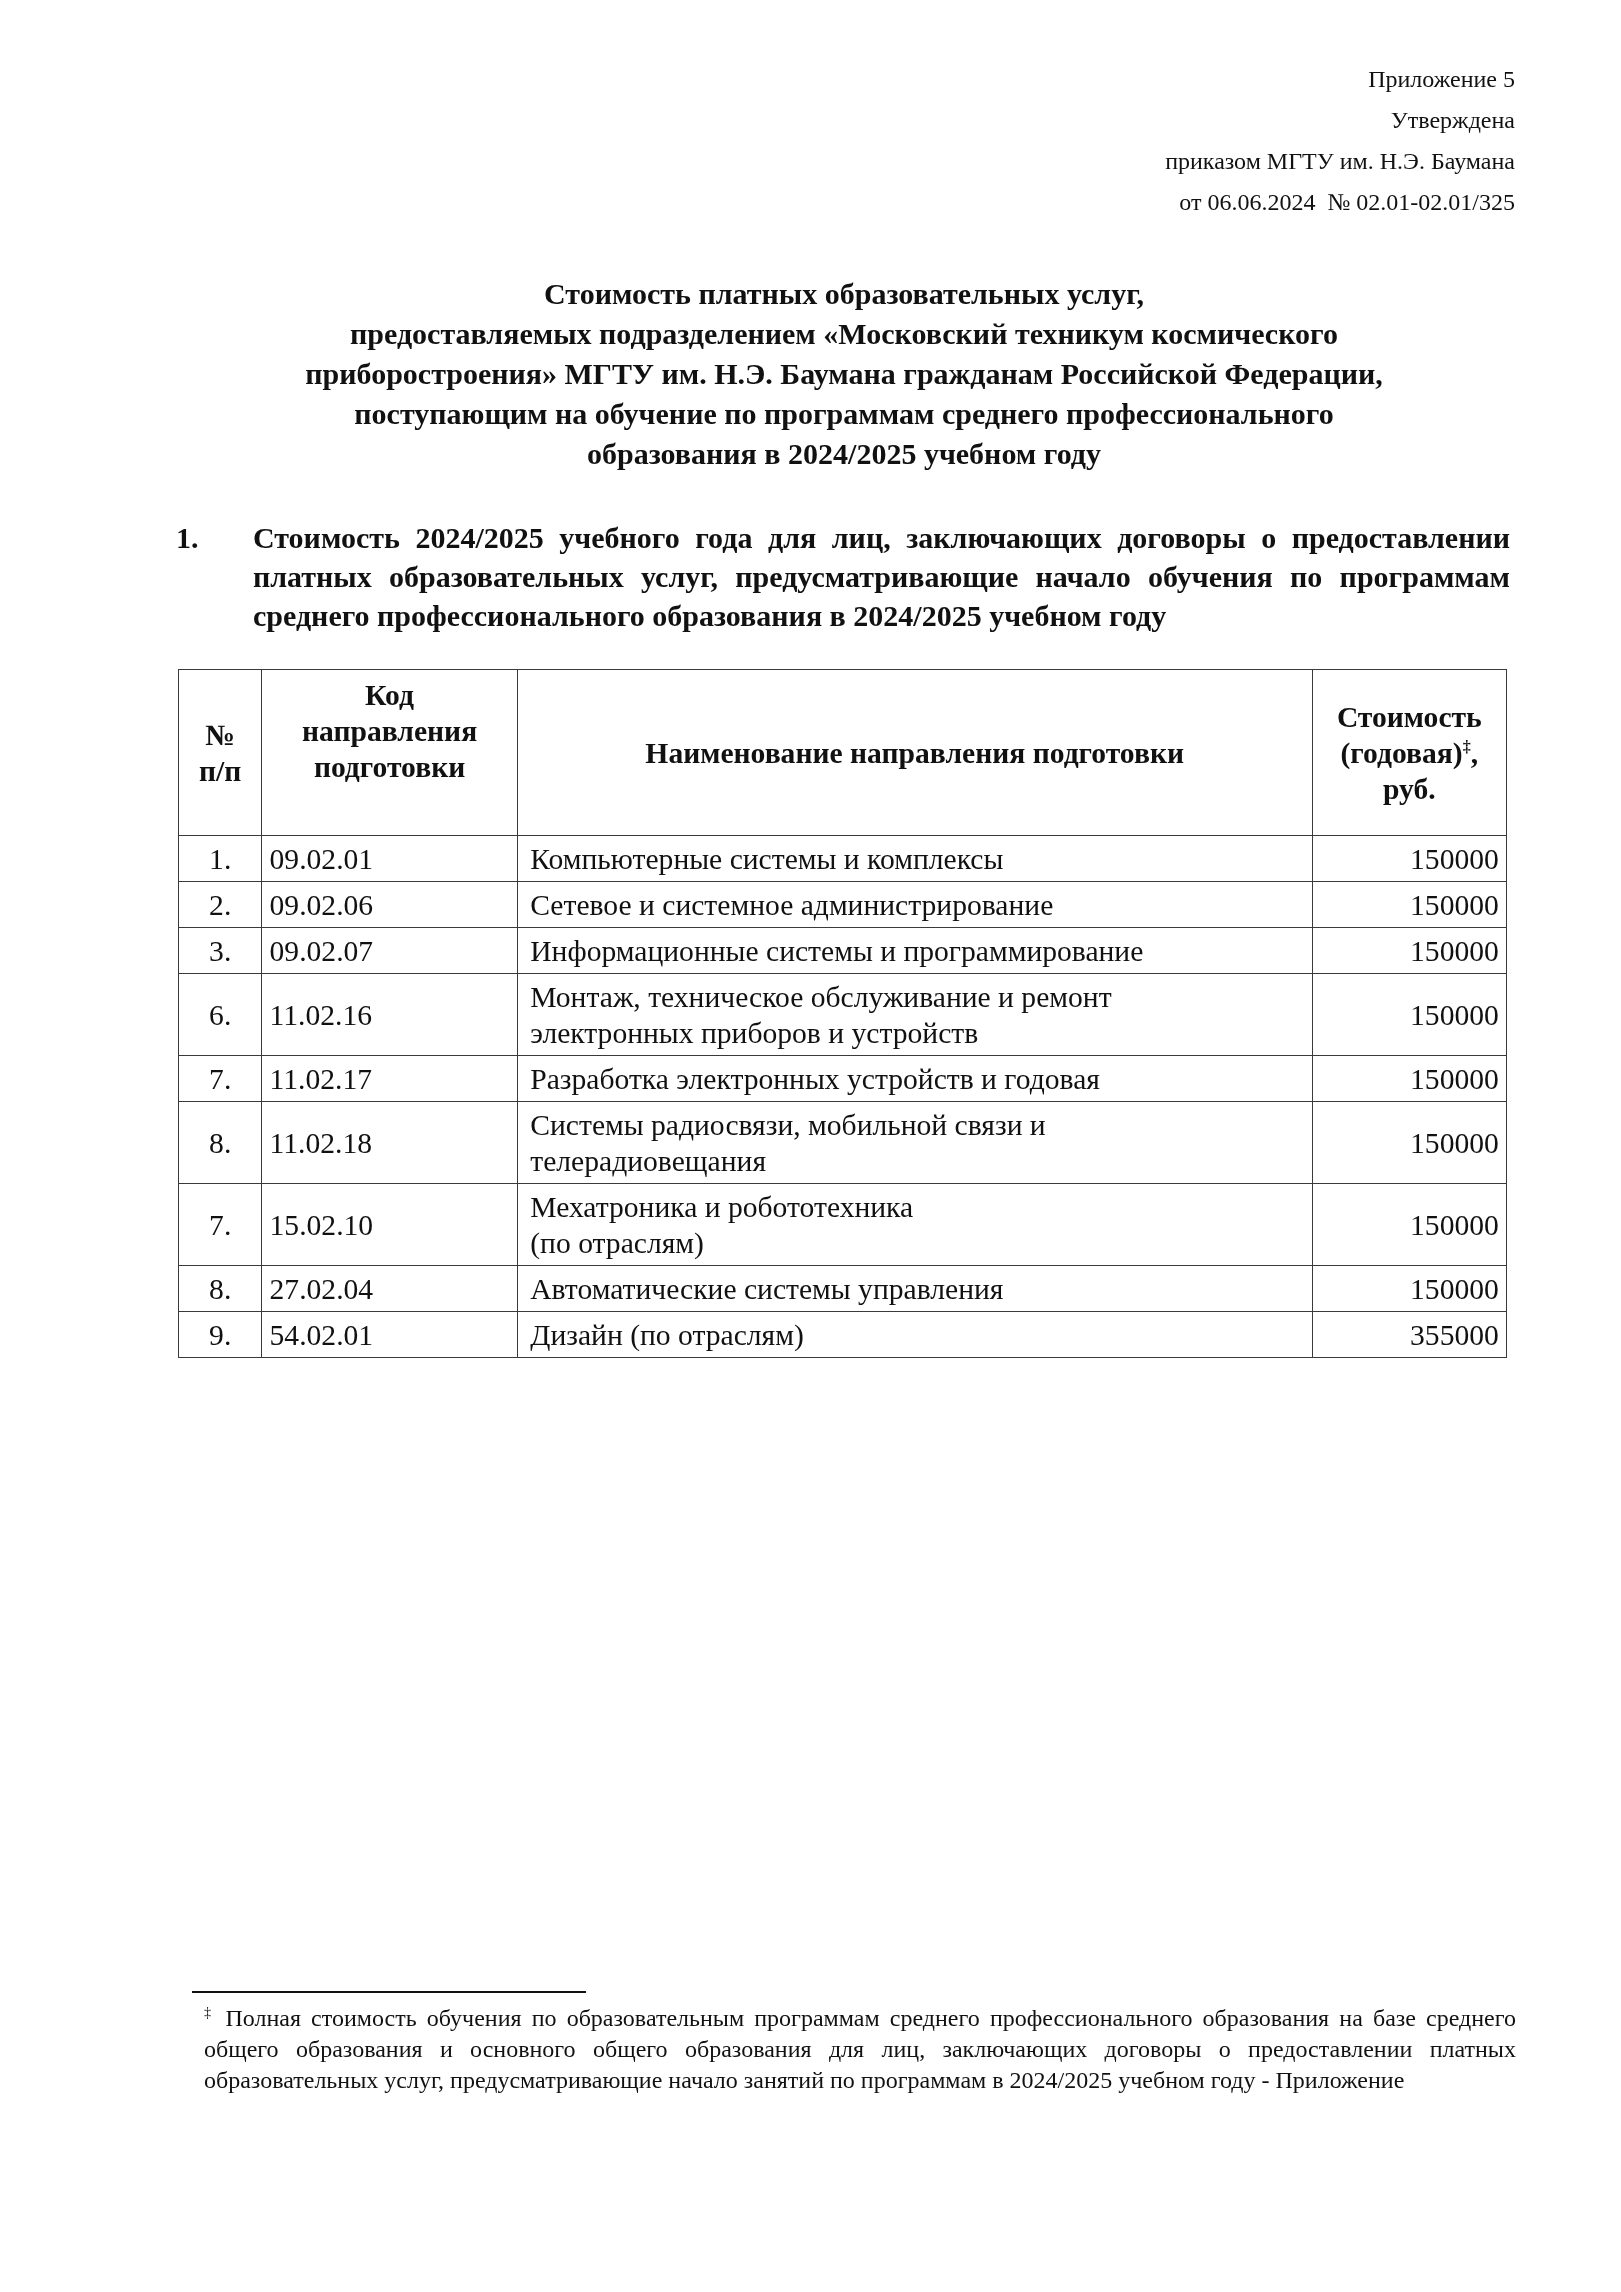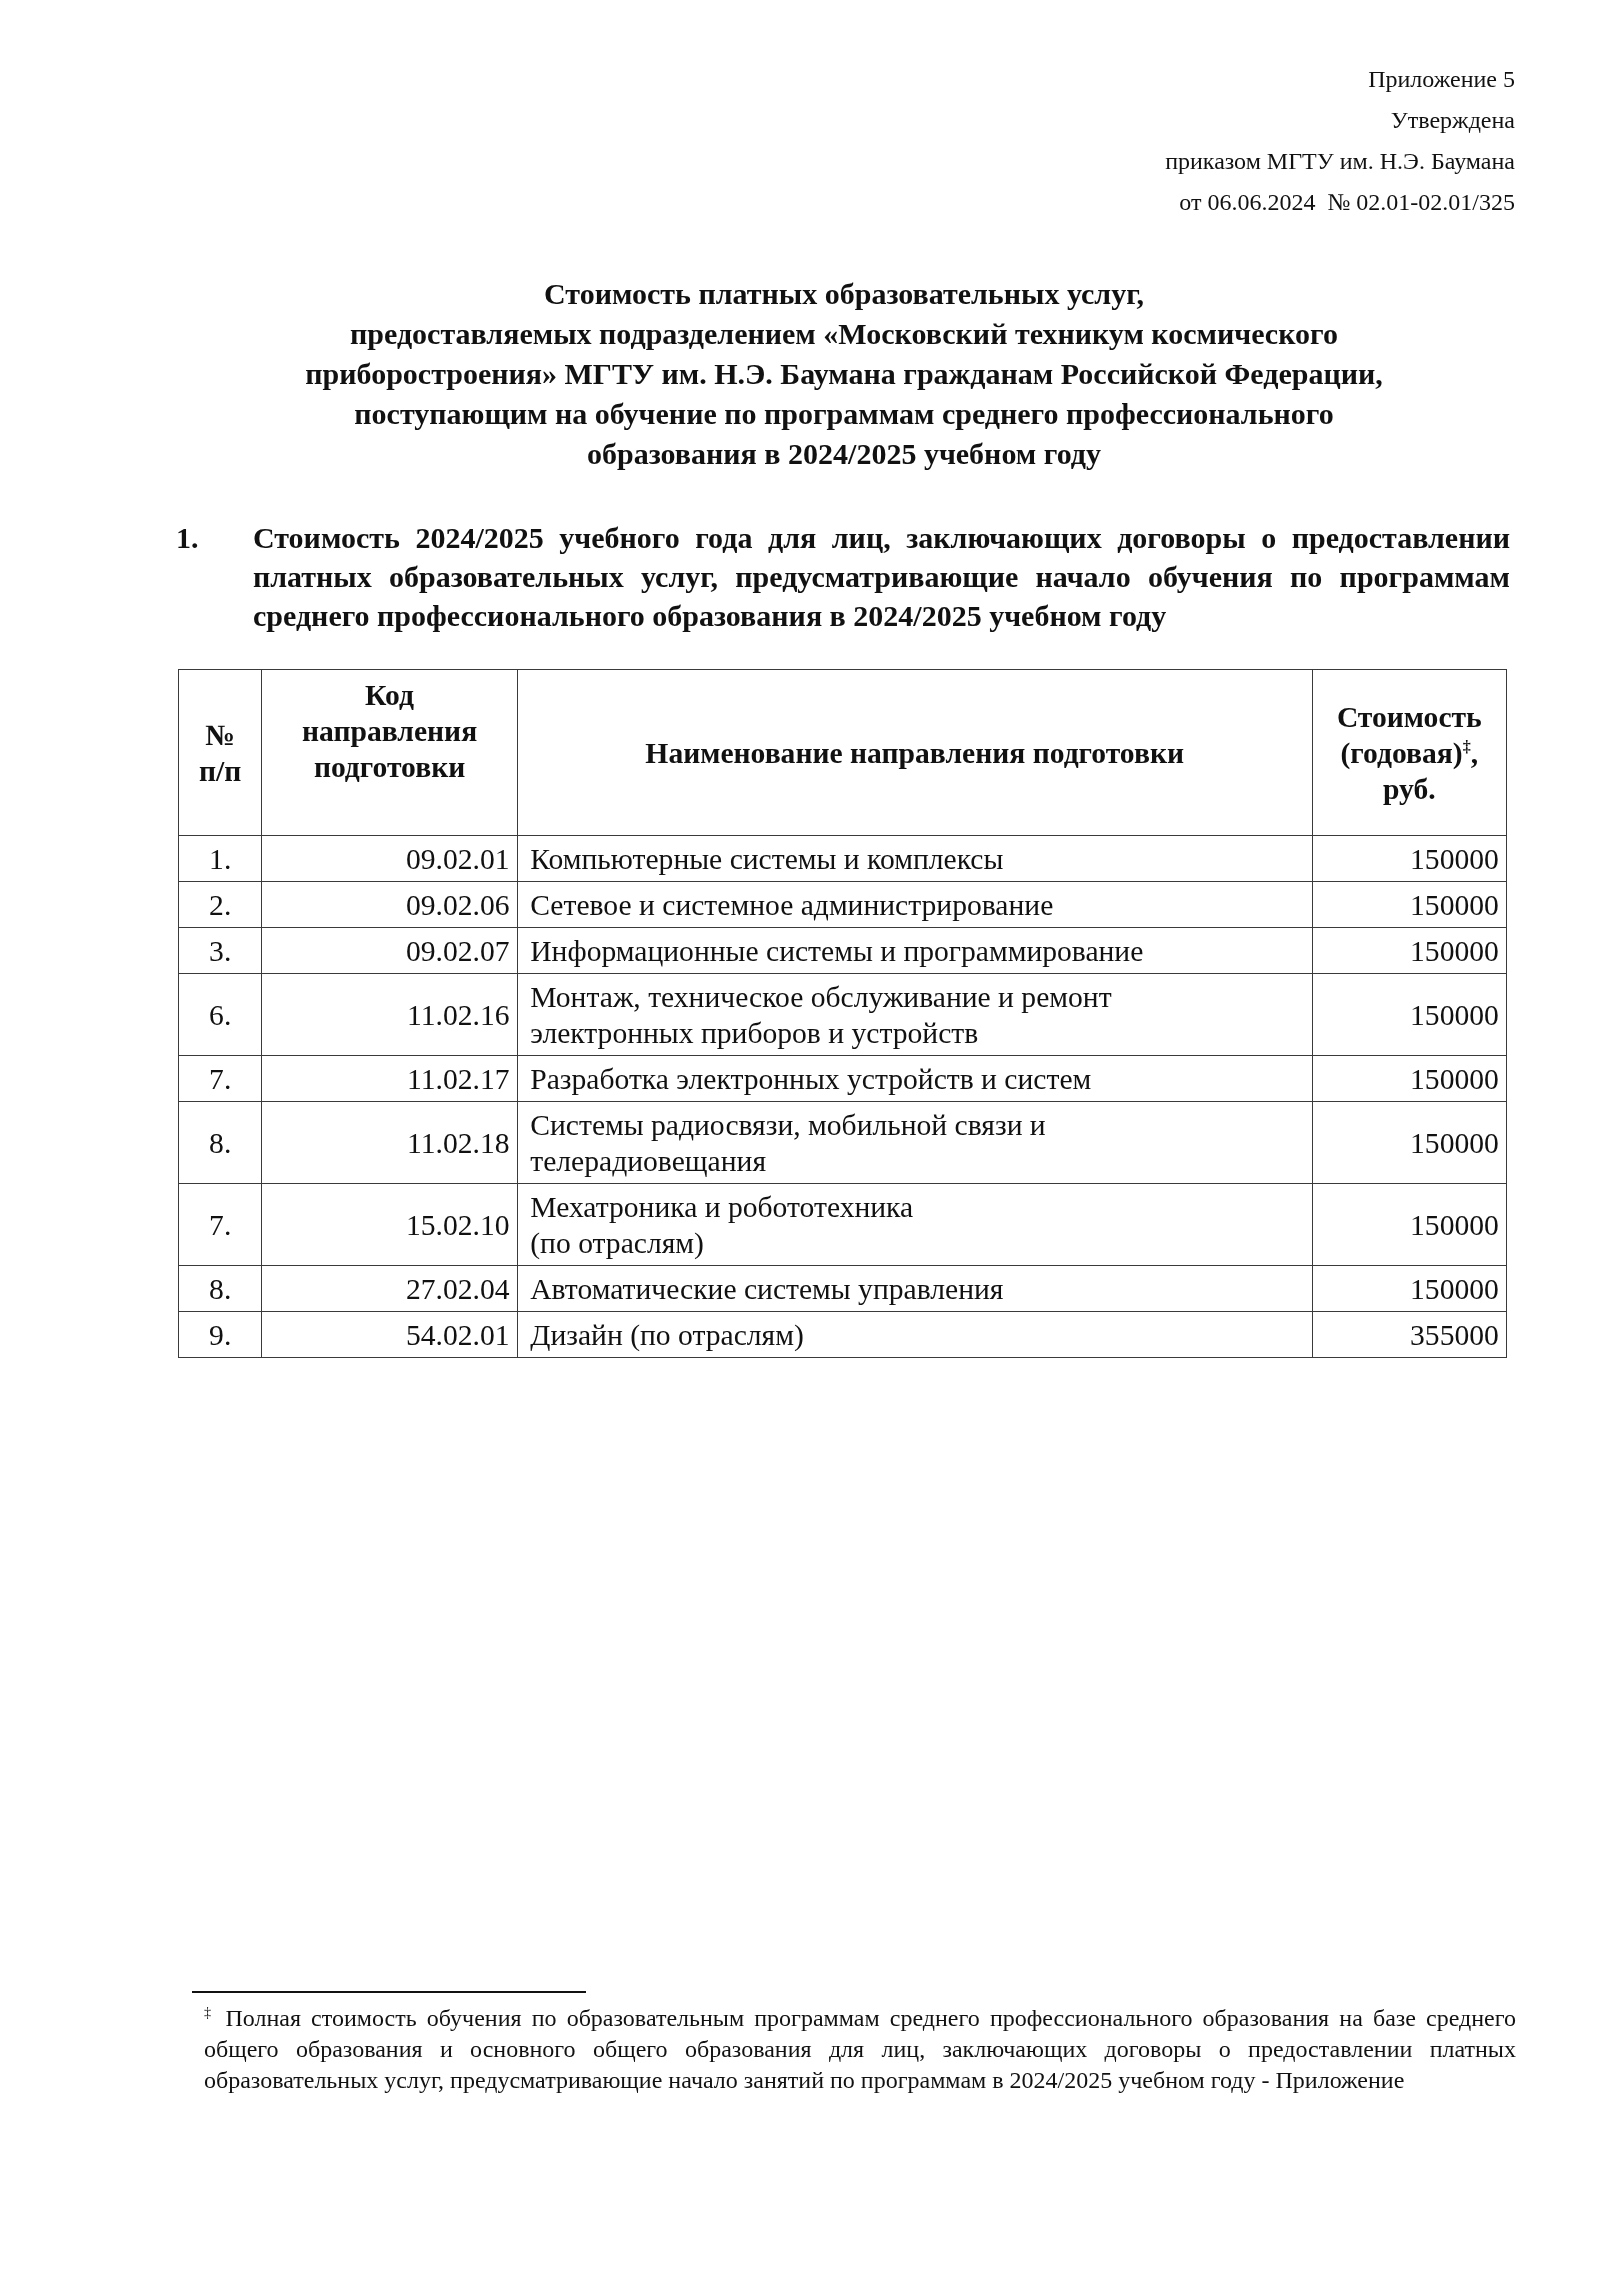--- a/index.html
+++ b/index.html
@@ -25,21 +25,21 @@
     position: absolute; left: 178px; top: 669px; width: 1329px;
     border-collapse: collapse; font-size: 29.6px;
   }
   table.fees th, table.fees td {
     border: 1.8px solid #3a3a3a; padding: 0 7.2px; vertical-align: middle;
   }
   table.fees th { font-weight: bold; text-align: center; line-height: 36px; height: 158px; }
   table.fees td { height: 45px; line-height: 36px; }
   table.fees tr.tall td { height: 81px; }
   .c-num { width: 68px; text-align: center; }
-  .c-code { width: 240px; text-align: right; }
+  .c-code { width: 240px; text-align: left; }
   .c-name { text-align: left; padding-left: 12.5px !important; }
   .c-cost { width: 179px; text-align: right; }
   th .sup { font-size: 16px; vertical-align: super; line-height: 0; }
   .fn-rule {
     position: absolute; left: 192px; top: 1991px; width: 394px; height: 1.8px; background: #111;
   }
   .footnote {
     position: absolute; left: 204px; width: 1312px; top: 2003px;
     font-size: 24px; line-height: 31px; text-align: justify; text-align-last: left;
   }
@@ -121,21 +121,21 @@
       <td class="c-name">
           <div>Монтаж, техническое обслуживание и ремонт</div>
           <div>электронных приборов и устройств</div>
         </td>
       <td class="c-cost">150000</td>
     </tr>
     <tr>
       <td class="c-num">7.</td>
       <td class="c-code">11.02.17</td>
       <td class="c-name">
-          <div>Разработка электронных устройств и систем</div>
+          <div>Разработка электронных устройств и годовая</div>
         </td>
       <td class="c-cost">150000</td>
     </tr>
     <tr class="tall">
       <td class="c-num">8.</td>
       <td class="c-code">11.02.18</td>
       <td class="c-name">
           <div>Системы радиосвязи, мобильной связи и</div>
           <div>телерадиовещания</div>
         </td>

